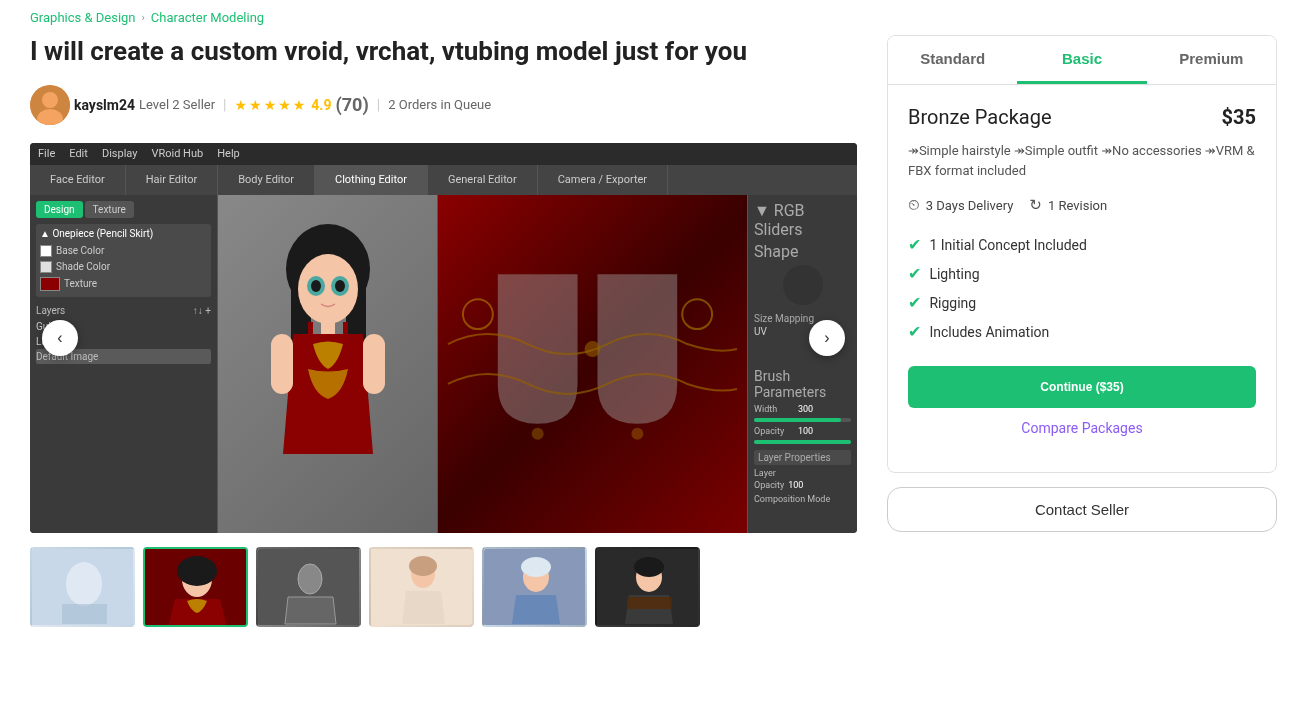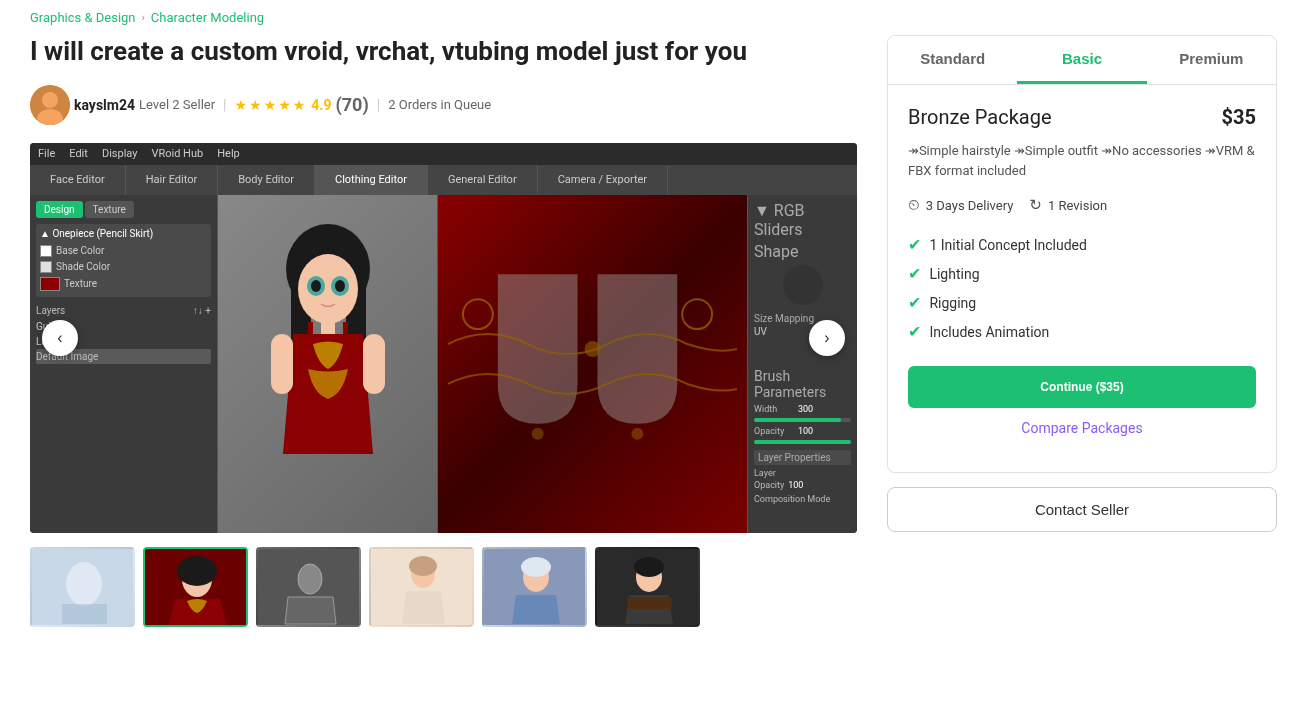--- a/index.html
+++ b/index.html
@@ -406,21 +406,21 @@
       text-decoration: none;
       cursor: pointer;
       margin-bottom: 16px;
     }
     .contact-btn {
       width: 100%;
       padding: 13px;
       background: white;
       color: #333;
       border: 1px solid #ccc;
-      border-radius: 8px;
+      border-radius: 14px;
       font-size: 15px;
       font-weight: 500;
       cursor: pointer;
     }
     .layers-section {
       font-size: 10px;
       color: #bbb;
       margin-top: 8px;
     }
     .layers-header {

